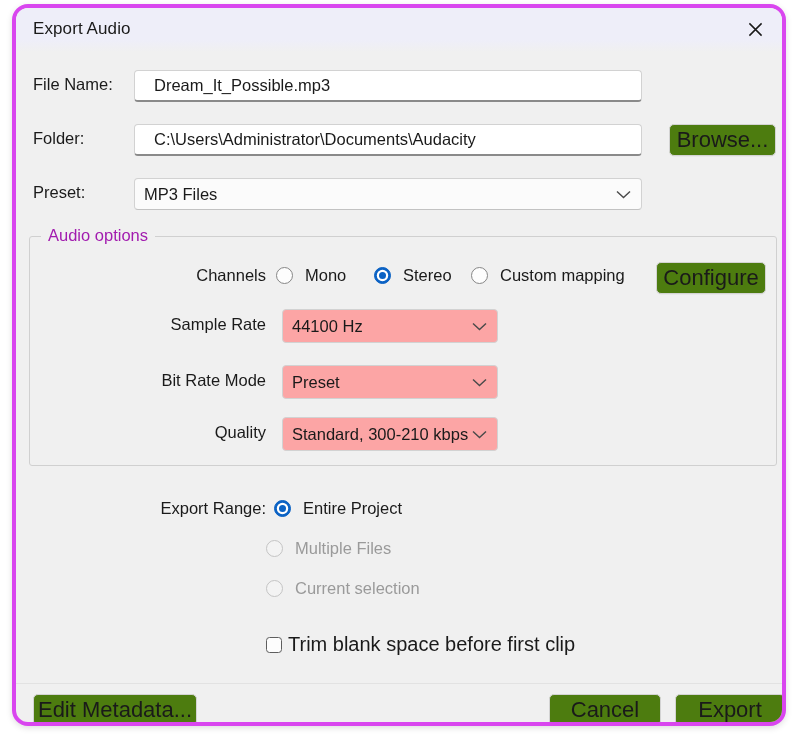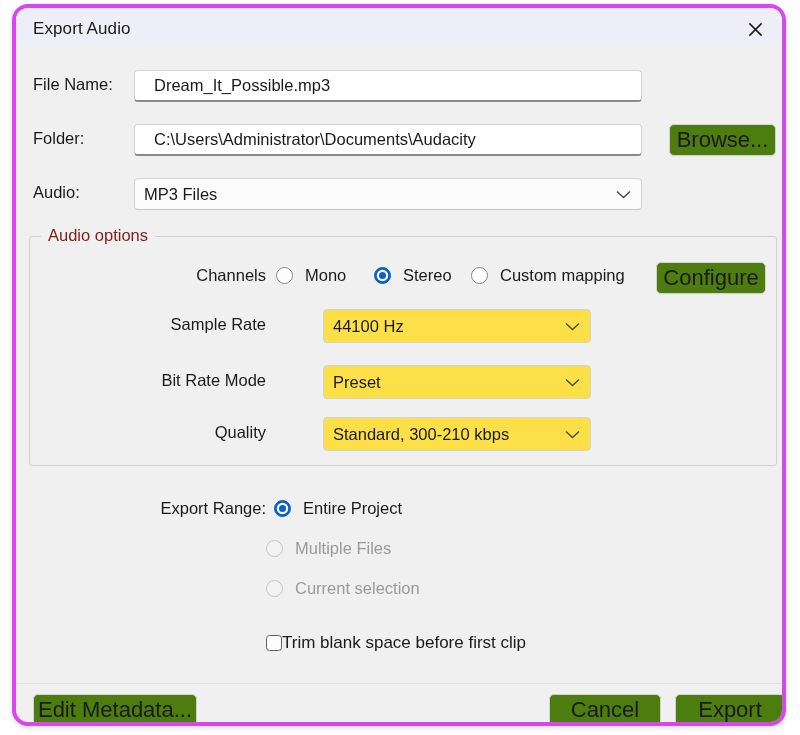--- a/index.html
+++ b/index.html
@@ -144,21 +144,21 @@
     border-radius: 3px;
     box-sizing: border-box;
   }
   .group-legend {
     position: absolute;
     left: 25px;
     top: 218px;
     background: #f0f0f0;
     padding: 0 7px;
     font-size: 16.5px;
-    color: #7f1d1d;
+    color: #a21caf;
   }
 
   .row-label {
     position: absolute;
     width: 250px;
     text-align: right;
     font-size: 16.5px;
     color: #1a1a1a;
   }
 
@@ -196,50 +196,50 @@
     border-radius: 50%;
     background: #0b62c4;
     box-shadow: 0 0 0 2.2px #ffffff;
   }
   .radio.dim { border-color: #c4c4c4; background: #f3f3f3; }
 
   .checkbox-item {
     position: absolute;
     display: flex;
     align-items: center;
-    font-size: 17px;
+    gap: 6px;
+    font-size: 20px;
     color: #1a1a1a;
     cursor: default;
   }
   .checkbox {
     width: 16px;
     height: 16px;
     flex: 0 0 16px;
     border: 1.5px solid #5e5e5e;
     border-radius: 3.5px;
     background: #fdfdfd;
     box-sizing: border-box;
   }
 
   .combo-small {
     position: absolute;
     left: 266px;
-    width: 268px;
+    width: 216px;
     height: 34px;
-    background: #fde047;
+    background: #fca5a5;
     border: 1px solid #d2d2d2;
     border-radius: 4px;
     box-sizing: border-box;
     font-size: 16.5px;
     color: #1a1a1a;
     line-height: 32px;
     padding-left: 9px;
     overflow: hidden;
     white-space: nowrap;
-    margin-left: 41px;
   }
 
   
   .bottom-sep {
     position: absolute;
     left: 0;
     top: 675px;
     width: 100%;
     height: 1px;
     background: #e2e2e2;
@@ -298,21 +298,21 @@
     <div class="textfield">Dream_It_Possible.mp3</div>
   </div>
 
   <div class="field-row" style="top:116px">
     <div class="field-label">Folder:</div>
     <div class="textfield">C:\Users\Administrator\Documents\Audacity</div>
     <div class="btn" id="browse-button">Browse...</div>
   </div>
 
   <div class="field-row" style="top:170px">
-    <div class="field-label">Audio:</div>
+    <div class="field-label">Preset:</div>
     <div class="combofield">
       <span>MP3 Files</span>
       <span class="chev">
         <svg width="15" height="9" viewBox="0 0 15 9">
             <path d="M1 1.4 L7.5 7.6 L14 1.4" stroke="#4a4a4a" stroke-width="1.4" fill="none"></path>
           </svg>
       </span>
     </div>
   </div>
 

